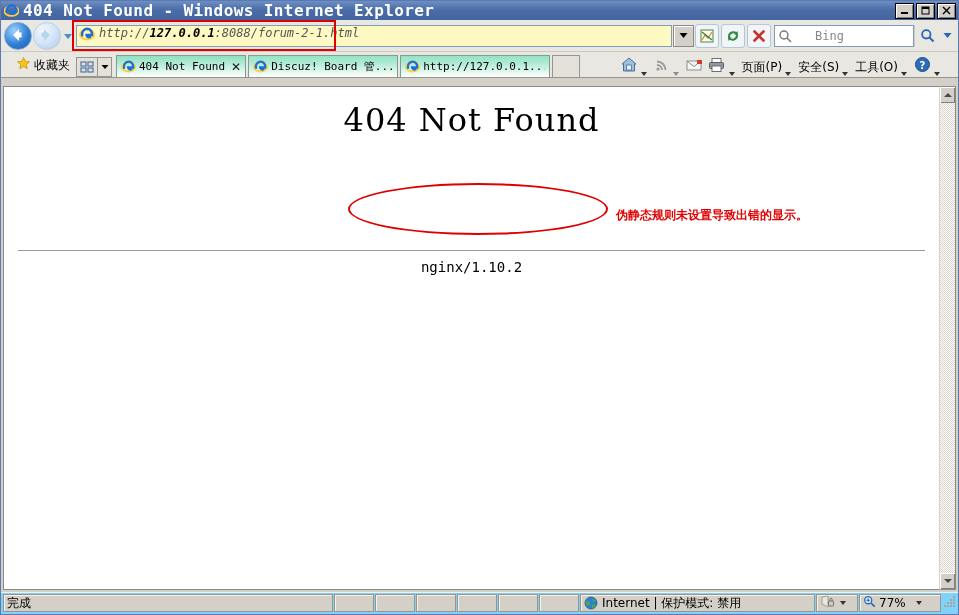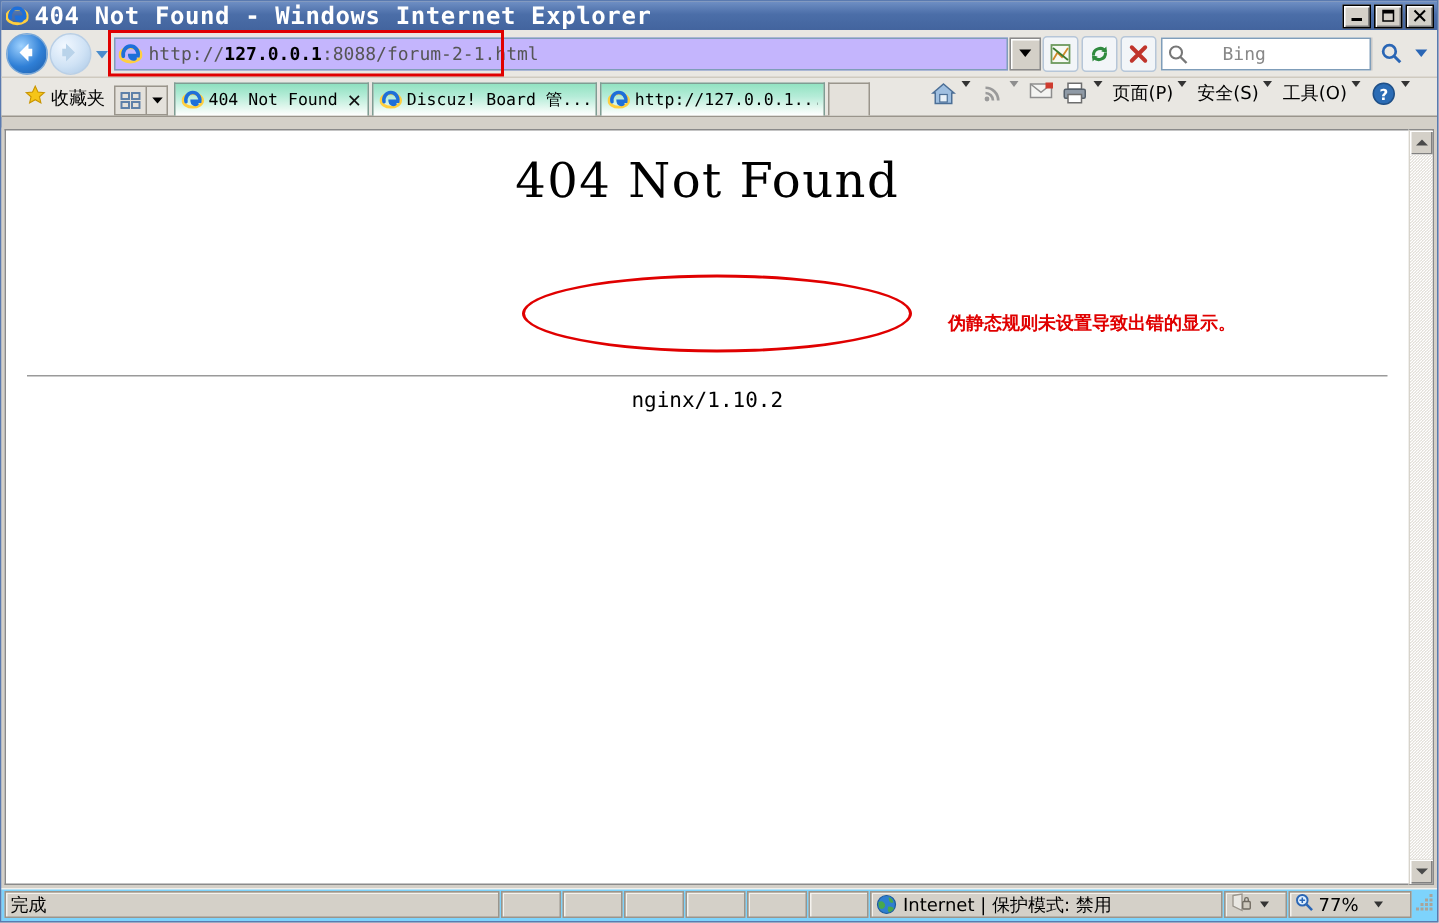--- a/index.html
+++ b/index.html
@@ -32,22 +32,22 @@
   .addrrow{height:32px;display:flex;align-items:center;padding:0 3px;
     background:#e9e7e2;box-sizing:border-box;border-bottom:1px solid #cfcabf;}
   .navbtn{width:26px;height:26px;border-radius:50%;flex:0 0 auto;}
   .navbtn.back{background:radial-gradient(circle at 35% 30%,#9fd2ff 0%,#2f7fd6 55%,#1d5ba6 100%);
     border:1px solid #7aa8d8;}
   .navbtn.fwd{background:radial-gradient(circle at 35% 30%,#f2f8ff 0%,#cfe2f5 55%,#a9c6e4 100%);
     border:1px solid #b9cfe6;margin-left:1px;}
   .navbtn svg{display:block;}
   .navdrop{width:14px;height:26px;display:flex;align-items:center;justify-content:center;flex:0 0 auto;}
   .addrwrap{flex:1 1 auto;position:relative;margin:0 2px 0 1px;height:22px;}
-  .addrbox{position:absolute;left:0;top:0;right:0;height:22px;background:#c4b5fd;
-    border:1px solid #7f9db9;display:flex;align-items:center;box-sizing:border-box;}
+  .addrbox{position:absolute;left:0;top:0;right:0;height:22px;background:#fef9c3;
+    border:1px solid #7f9db9;display:flex;box-sizing:border-box;font-style:italic;}
   .addr-ico{width:16px;height:16px;margin:0 4px 0 2px;flex:0 0 auto;position:relative;}
   .addr-text{font-family:"DejaVu Sans Mono","Liberation Mono",monospace;font-size:12px;
     color:#555;white-space:nowrap;overflow:hidden;}
   .addr-text b{color:#000;font-weight:bold;}
   .redbox{position:absolute;left:-4px;top:-5px;width:264px;height:31px;
     border:2px solid #e00000;box-sizing:border-box;pointer-events:none;}
   .addrdrop{width:21px;height:22px;background:#d4d0c8;border:1px solid #8a8a8a;
     box-shadow:inset 1px 1px 0 #fff;display:flex;align-items:center;justify-content:center;
     box-sizing:border-box;flex:0 0 auto;margin-left:-1px;}
   .tbtn{width:24px;height:24px;display:flex;align-items:center;justify-content:center;
@@ -74,37 +74,37 @@
     border:1px solid #7f9d93;border-bottom:none;margin-right:2px;max-width:150px;
     background:linear-gradient(180deg,#93e3c2 0%,#b5ecd8 40%,#e9f9f2 80%,#ffffff 100%);}
   .tab.active{background:linear-gradient(180deg,#8fe0c0 0%,#b1ebd5 35%,#e6f8f0 78%,#ffffff 100%);}
   .tab-ico{width:15px;height:15px;margin-right:3px;flex:0 0 auto;position:relative;}
   .tab-label{font-family:"DejaVu Sans Mono","Liberation Mono",monospace;font-size:11px;
     color:#000;white-space:nowrap;overflow:hidden;}
   .tab-close{margin-left:6px;font-weight:bold;font-size:12px;line-height:1;color:#111;}
   .newtab{width:28px;height:22px;border:1px solid #9a958c;border-bottom:none;
     background:#e4e1db;box-sizing:border-box;}
   .cmdbar{margin-left:auto;display:flex;align-items:center;height:24px;}
-  .cmd{display:flex;align-items:flex-start;height:22px;padding:0 2px;}
+  .cmd{display:flex;align-items:flex-end;height:22px;padding:0 2px;}
   .cmd-label{font-size:12px;color:#000;font-family:"DejaVu Sans","Liberation Sans",sans-serif;}
   .caret{width:0;height:0;border-left:3px solid transparent;border-right:3px solid transparent;
     border-top:4px solid #333;margin:0 3px;}
   .caret.lt{border-top-color:#8e8e8e;}
 
   
   .pagearea{position:absolute;left:0;right:0;top:84px;bottom:22px;display:flex;
     background:#d4d0c8;padding:1px 2px 2px 2px;box-sizing:border-box;}
   .doc{flex:1 1 auto;background:#fff;border:1px solid #8a8a8a;border-right:none;
     position:relative;overflow:hidden;box-sizing:border-box;}
   .h1{font-family:"DejaVu Serif","Liberation Serif",serif;font-size:32px;text-align:center;
     margin:14px 0 0 0;font-weight:normal;letter-spacing:1px;}
   .ellipse{position:absolute;left:344px;top:96px;width:256px;height:48px;
     border:2px solid #e00000;border-radius:50%;pointer-events:none;}
   .note{position:absolute;left:612px;top:120px;color:#e00000;font-weight:bold;font-size:12px;
-    font-family:"DejaVu Sans","Liberation Sans",sans-serif;white-space:nowrap;margin-left:16px;}
+    font-family:"DejaVu Sans","Liberation Sans",sans-serif;white-space:nowrap;}
   .hr{position:absolute;left:14px;right:14px;top:163px;height:0;
     border-top:1px solid #9a9a9a;}
   .srv{position:absolute;left:0;right:0;top:172px;text-align:center;
     font-family:"DejaVu Sans Mono","Liberation Mono",monospace;font-size:14px;color:#000;}
 
   
   .vscroll{width:17px;background:#fff;border:1px solid #8a8a8a;border-left:1px solid #d7d3cb;
     display:flex;flex-direction:column;box-sizing:border-box;}
   .sbtn{height:16px;flex:0 0 auto;background:#d4d0c8;
     box-shadow:inset 1px 1px 0 #fff, inset -1px -1px 0 #808080;

